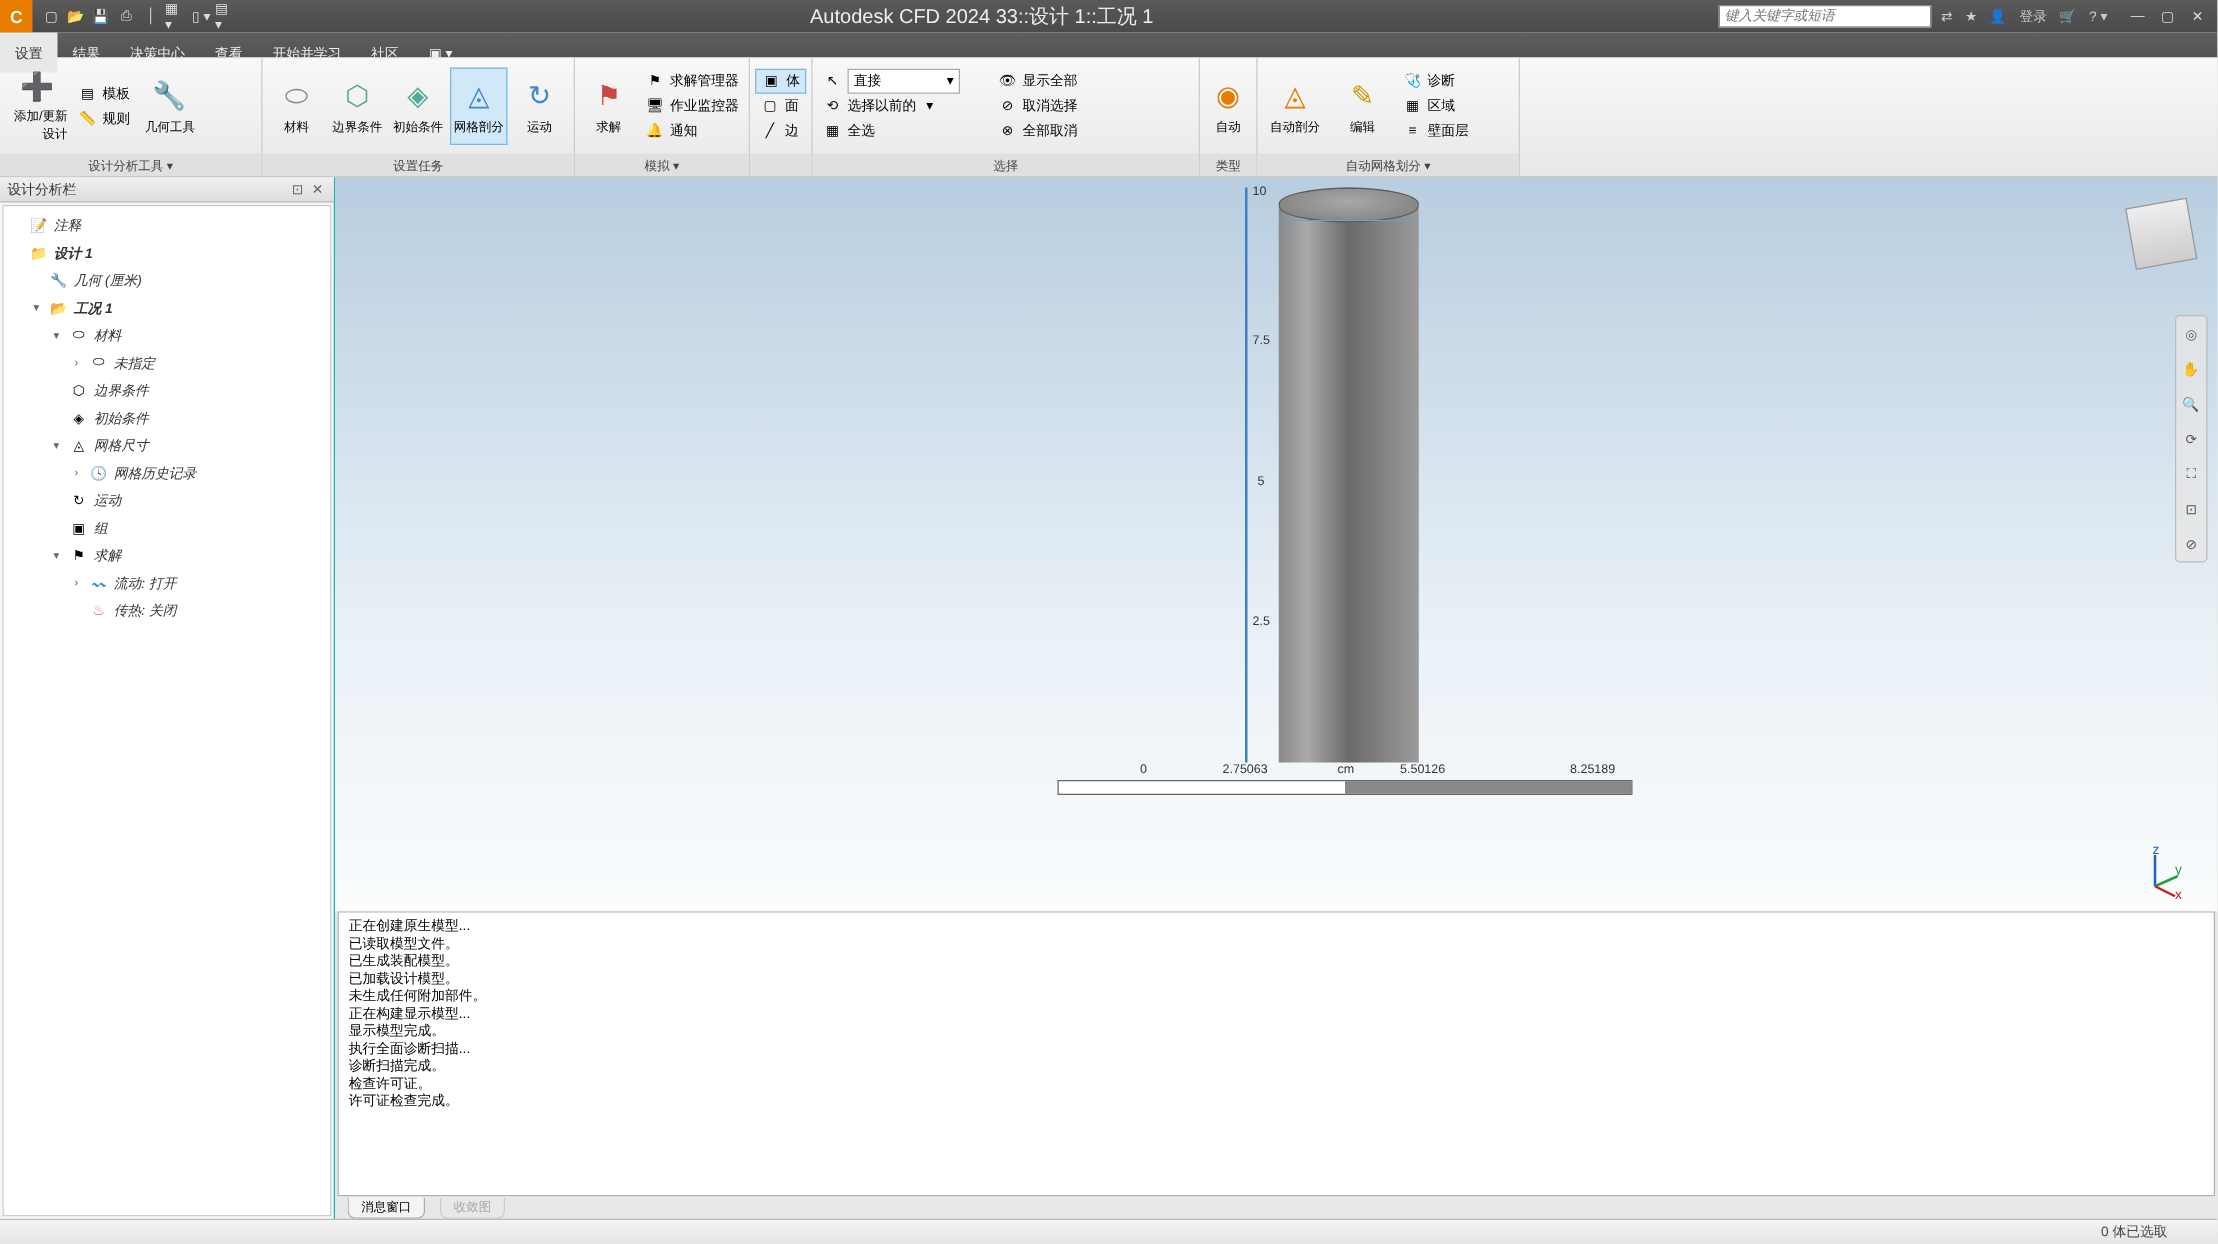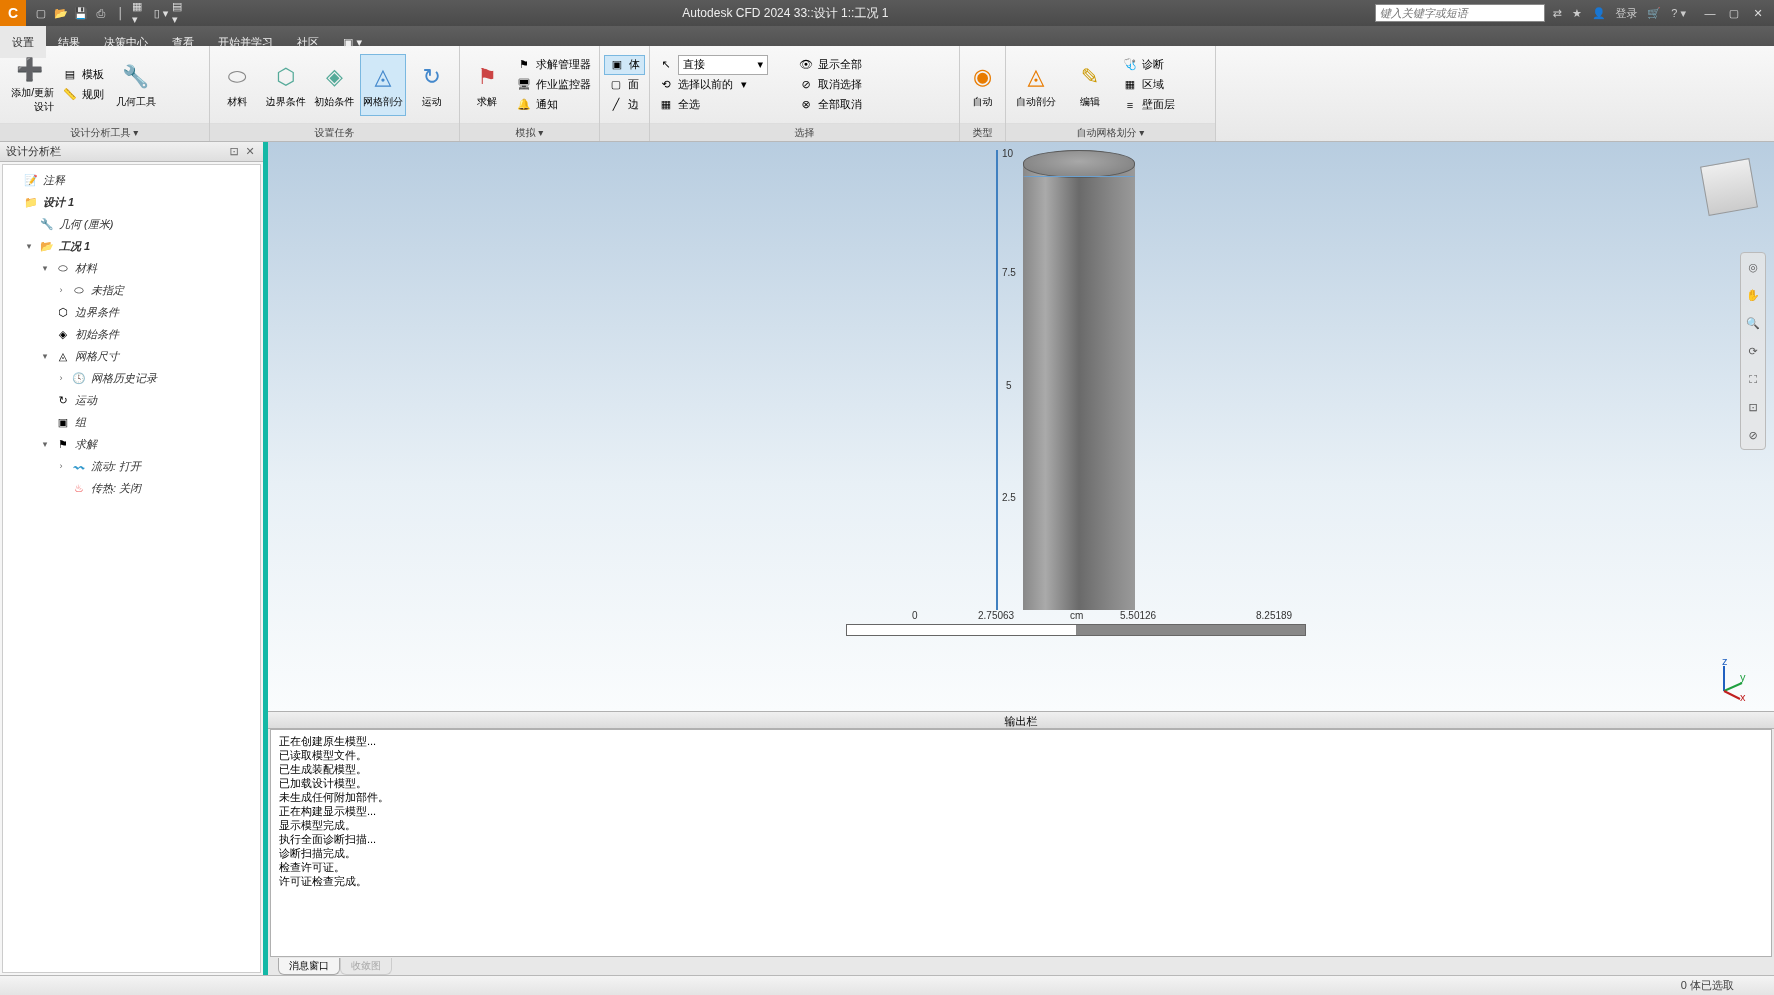--- a/index.html
+++ b/index.html
@@ -2,21 +2,21 @@
 <html><head>
 <meta charset="utf-8">
 <style>
 * { margin: 0; padding: 0; box-sizing: border-box; font-family: "Microsoft YaHei", sans-serif; font-size: 11px; }
 body { background: #e8e8e8; width: 1774px; height: 995px; overflow: hidden; }
 
 .titlebar { height: 26px; background: linear-gradient(#5a5a5a, #4a4a4a); display: flex; align-items: center; color: #ccc; }
 .app-icon { width: 26px; height: 26px; background: #e87b00; display: flex; align-items: center; justify-content: center; color: #fff; font-weight: bold; font-size: 14px; }
 .qat { display: flex; gap: 2px; padding: 0 6px; }
 .qat-btn { width: 18px; height: 18px; display: flex; align-items: center; justify-content: center; color: #ddd; cursor: pointer; }
-.title-text { flex: 1; text-align: center; color: #eee; font-size: 12px; }
+.title-text { flex: 1; text-align: center; color: #eee; font-size: 16px; }
 .search-box { width: 170px; height: 18px; background: #fff; border: 1px solid #888; padding: 0 4px; color: #999; font-style: italic; }
 .title-right { display: flex; align-items: center; gap: 10px; padding: 0 8px; }
 .win-btns { display: flex; gap: 4px; padding: 0 6px; }
 .win-btn { width: 20px; height: 16px; color: #ddd; display: flex; align-items: center; justify-content: center; cursor: pointer; }
 
 .menubar { height: 20px; background: linear-gradient(#5f5f5f, #525252); display: flex; align-items: stretch; }
 .menu-item { padding: 16px 12px; display: flex; align-items: center; color: #eee; cursor: pointer; }
 .menu-item.active { background: #e8e8e8; color: #333; }
 
 .ribbon { height: 96px; background: linear-gradient(#f8f8f8, #e8e8e8); border-bottom: 1px solid #b8b8b8; display: flex; }
@@ -26,21 +26,21 @@
 .rbtn-lg { width: 52px; height: 62px; display: flex; flex-direction: column; align-items: center; justify-content: center; cursor: pointer; padding: 2px; }
 .rbtn-lg.active { background: #d0e8f8; border: 1px solid #7ab8e0; }
 .rbtn-lg .ico { width: 32px; height: 32px; display: flex; align-items: center; justify-content: center; font-size: 22px; }
 .rbtn-lg .lbl { font-size: 10px; text-align: right; margin-top: 2px; }
 .rbtn-sm { height: 20px; display: flex; align-items: center; gap: 4px; padding: 0 4px; cursor: pointer; white-space: nowrap; }
 .rbtn-sm .ico { width: 16px; height: 16px; display: flex; align-items: center; justify-content: center; }
 .rbtn-stack { display: flex; flex-direction: column; }
 .dropdown-field { width: 90px; height: 20px; border: 1px solid #aaa; background: #fff; display: flex; align-items: center; padding: 0 4px; }
 
 .main-area { display: flex; height: 833px; }
-.side-panel { width: 268px; background: #f5f5f5; border-right: 5px solid #14b8a6; display: flex; flex-direction: column; }
+.side-panel { width: 268px; background: #f5f5f5; border-right: 1px solid #14b8a6; display: flex; flex-direction: column; }
 .panel-header { height: 20px; background: linear-gradient(#f0f0f0, #dedede); border-bottom: 1px solid #b8b8b8; display: flex; align-items: center; padding: 0 6px; font-size: 10px; color: #333; }
 .panel-header .ctrls { margin-left: auto; display: flex; gap: 2px; }
 .panel-header .ctrls span { width: 14px; text-align: center; cursor: pointer; color: #666; }
 .tree { flex: 1; background: #fff; border: 1px solid #ccc; margin: 2px; padding: 4px; overflow: auto; }
 .tree-item { display: flex; align-items: center; height: 22px; gap: 4px; cursor: pointer; }
 .tree-item .tgl { width: 12px; text-align: center; color: #666; font-size: 9px; }
 .tree-item .ico { width: 16px; height: 16px; display: flex; align-items: center; justify-content: center; }
 .tree-item .lbl { color: #333; font-style: italic; }
 .tree-item.bold .lbl { font-weight: bold; }
 .ind1 { padding-left: 16px; } .ind2 { padding-left: 32px; } .ind3 { padding-left: 48px; }
@@ -53,21 +53,21 @@
 .tick-v { position: absolute; font-size: 10px; color: #333; }
 .scale-bar { position: absolute; left: 580px; top: 482px; width: 460px; height: 12px; background: linear-gradient(90deg, #fff 0%, #fff 50%, #888 50%, #888 100%); border: 1px solid #666; }
 .scale-lbl { position: absolute; font-size: 10px; color: #333; }
 .nav-cube { position: absolute; right: 20px; top: 20px; width: 50px; height: 50px; background: linear-gradient(#eee, #ccc); border: 1px solid #999; transform: rotate(-10deg); }
 .nav-tools { position: absolute; right: 8px; top: 110px; width: 26px; background: rgba(230,230,230,0.8); border: 1px solid #bbb; border-radius: 4px; padding: 4px 0; display: flex; flex-direction: column; align-items: center; gap: 8px; }
 .nav-tools div { width: 20px; height: 20px; cursor: pointer; color: #555; display: flex; align-items: center; justify-content: center; }
 .axis-triad { position: absolute; right: 20px; bottom: 380px; width: 40px; height: 40px; }
 
 .output-header { height: 18px; background: linear-gradient(#f0f0f0, #dcdcdc); border-top: 1px solid #b0b0b0; border-bottom: 1px solid #b0b0b0; text-align: center; font-size: 11px; padding-top: 2px; }
 .output-body { height: 228px; background: #fff; border: 1px solid #b0b0b0; margin: 0 2px; padding: 4px 8px; font-size: 11px; line-height: 14px; overflow: auto; }
-.output-tabs { height: 18px; display: flex; align-items: center; padding-left: 10px; gap: 0; }
+.output-tabs { height: 18px; display: flex; align-items: center; padding-left: 10px; gap: 12px; }
 .out-tab { padding: 1px 10px; border: 1px solid #aaa; border-top: none; border-radius: 0 0 6px 6px; background: #f4f4f4; font-size: 10px; cursor: pointer; }
 .out-tab.inactive { color: #aaa; background: transparent; border-color: #ccc; }
 
 .statusbar { height: 20px; background: linear-gradient(#f4f4f4, #e4e4e4); border-top: 1px solid #b8b8b8; display: flex; align-items: center; justify-content: flex-end; padding: 0 40px; font-size: 11px; color: #444; }
 
 svg { overflow: visible; }
 </style>
 </head>
 <body>
 
@@ -397,21 +397,20 @@
       <svg class="axis-triad" viewBox="0 0 40 40" style="right:30px;bottom:10px">
         <line x1="20" y1="30" x2="20" y2="5" stroke="#2060c0" stroke-width="2"></line>
           <text x="18" y="4" fill="#2060c0" font-size="8">z</text>
         <line x1="20" y1="30" x2="38" y2="22" stroke="#20a040" stroke-width="2"></line>
           <text x="36" y="20" fill="#20a040" font-size="8">y</text>
         <line x1="20" y1="30" x2="36" y2="38" stroke="#c02020" stroke-width="2"></line>
           <text x="36" y="40" fill="#c02020" font-size="8">x</text>
       </svg>
     </div>
 
-    <div class="output-header">输出栏</div>
     <div class="output-body">
       <div>正在创建原生模型...</div>
       <div>已读取模型文件。</div>
       <div>已生成装配模型。</div>
       <div>已加载设计模型。</div>
       <div>未生成任何附加部件。</div>
       <div>正在构建显示模型...</div>
       <div>显示模型完成。</div>
       <div>执行全面诊断扫描...</div>
       <div>诊断扫描完成。</div>

